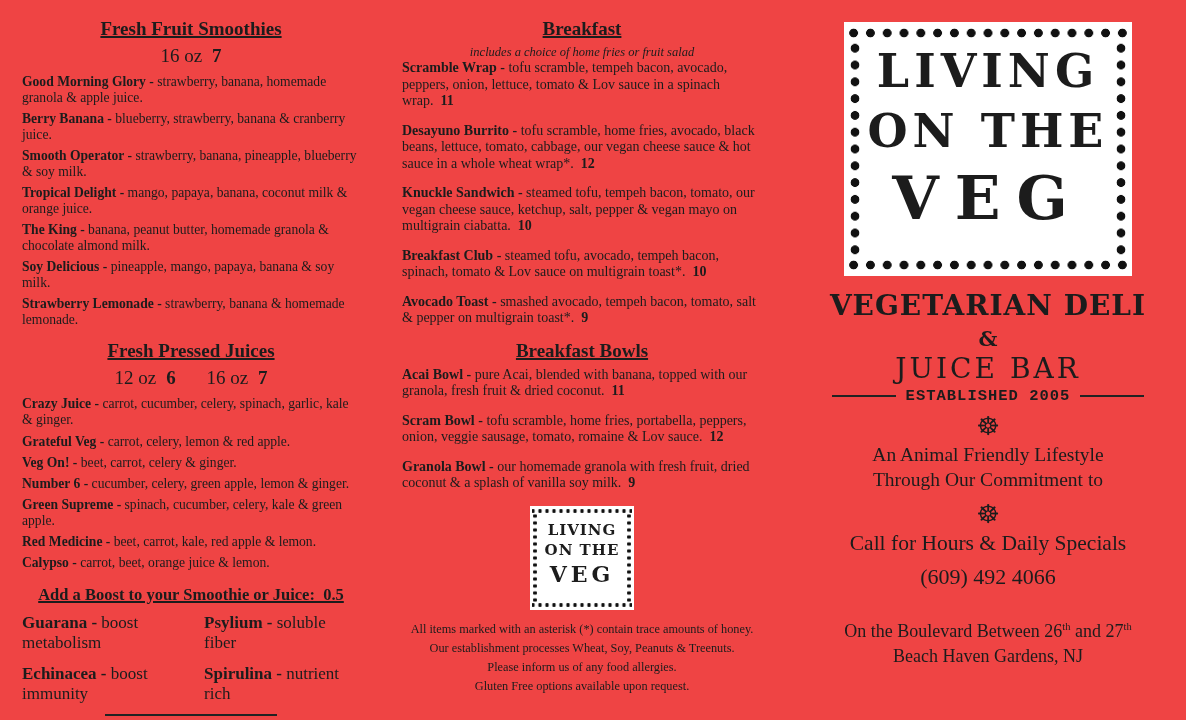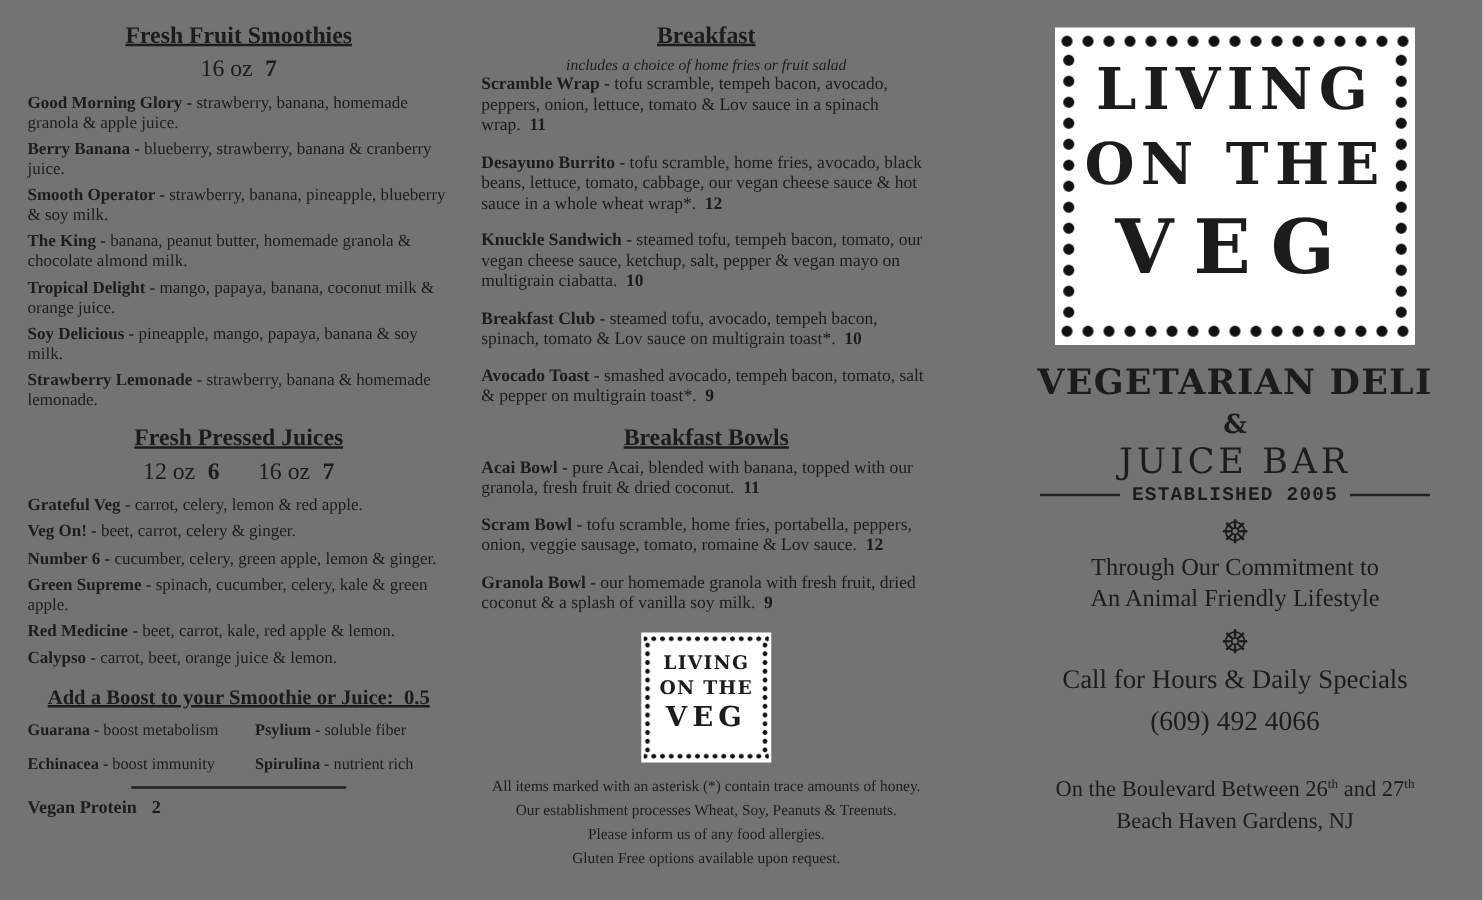--- a/index.html
+++ b/index.html
@@ -1,39 +1,39 @@
 <!DOCTYPE html>
 <html><head>
 <meta charset="utf-8">
 <style>
   html,body{margin:0;padding:0;background:#fff;}
-  .page{position:relative;width:1186px;height:720px;background:#737373;color:#1c1c1c;
+  .page{position:relative;width:1186px;height:720px;background:#ef4444;color:#1c1c1c;
         font-family:"Liberation Serif","DejaVu Serif",serif;overflow:hidden;}
   .col{position:absolute;top:18px;}
   .col-left{left:22px;width:338px;}
-  .col-mid{left:385px;width:360px;}
+  .col-mid{left:402px;width:360px;}
   .col-right{left:826px;top:22px;width:324px;text-align:center;}
 
   h2.sec-title{margin:12px 0 5px;text-align:center;font-size:19px;font-weight:700;
                text-decoration:underline;text-decoration-thickness:2px;}
   h2.first{margin-top:0;}
   h2.boost-title{font-size:16.5px;white-space:pre-wrap;margin:14px 0 8px;}
 
   .sizes{text-align:center;font-size:19px;margin-bottom:7px;}
   .size-pair{margin:0 13px;}
   .size-pair .sp{font-weight:700;margin-left:10px;}
 
   p.mi{margin:0 0 5px;line-height:1.18;font-size:13.6px;text-align:left;}
   .mi-name{font-weight:700;}
   .mi-price{font-weight:700;margin-left:7px;}
   .col-mid p.mi{margin-bottom:13px;font-size:14px;}
 
   .subtitle{text-align:center;font-size:12.5px;margin:0 0 0;font-style:italic;}
 
-  .boost-grid{display:grid;grid-template-columns:182px 1fr;row-gap:11px;font-size:13px;text-align:left;}
+  .boost-grid{display:grid;grid-template-columns:182px 1fr;row-gap:11px;font-size:17px;text-align:left;}
   .boost-item b{font-weight:700;}
   .boost-divider{width:172px;border-top:2px solid #222;margin:10px auto 7px;}
   .vegan-protein{text-align:left;font-weight:700;font-size:14.5px;margin:0;}
   .vegan-protein .vp-price{margin-left:12px;}
 
   .footnotes{text-align:center;font-size:12.3px;line-height:1.55;margin-top:6px;}
 
   
   .dot-frame{position:relative;box-sizing:border-box;background:#fff;}
   .dot-frame .d{position:absolute;}
@@ -78,38 +78,39 @@
       <div class="sizes">
   <span class="size-pair"><span class="size">16 oz</span><span class="sp">7</span></span>
 </div>
       <div>
   <p class="mi"><b class="mi-name">Good Morning Glory -</b> <span class="mi-desc">strawberry, banana, homemade granola &amp; apple juice.</span><b class="mi-price"></b></p>
 
   <p class="mi"><b class="mi-name">Berry Banana -</b> <span class="mi-desc">blueberry, strawberry, banana &amp; cranberry juice.</span><b class="mi-price"></b></p>
 
   <p class="mi"><b class="mi-name">Smooth Operator -</b> <span class="mi-desc">strawberry, banana, pineapple, blueberry &amp; soy milk.</span><b class="mi-price"></b></p>
 
+  <p class="mi"><b class="mi-name">Tropical Delight -</b> <span class="mi-desc">mango, papaya, banana, coconut milk &amp; orange juice.</span><b class="mi-price"></b></p>
+
   <p class="mi"><b class="mi-name">The King -</b> <span class="mi-desc">banana, peanut butter, homemade granola &amp; chocolate almond milk.</span><b class="mi-price"></b></p>
-
-  <p class="mi"><b class="mi-name">Tropical Delight -</b> <span class="mi-desc">mango, papaya, banana, coconut milk &amp; orange juice.</span><b class="mi-price"></b></p>
 
   <p class="mi"><b class="mi-name">Soy Delicious -</b> <span class="mi-desc">pineapple, mango, papaya, banana &amp; soy milk.</span><b class="mi-price"></b></p>
 
   <p class="mi"><b class="mi-name">Strawberry Lemonade -</b> <span class="mi-desc">strawberry, banana &amp; homemade lemonade.</span><b class="mi-price"></b></p>
 </div>
     </section>
 
     <section>
       <h2 class="sec-title">Fresh Pressed Juices</h2>
       <div class="sizes">
   <span class="size-pair"><span class="size">12 oz</span><span class="sp">6</span></span>
 
   <span class="size-pair"><span class="size">16 oz</span><span class="sp">7</span></span>
 </div>
       <div>
+  <p class="mi"><b class="mi-name">Crazy Juice -</b> <span class="mi-desc">carrot, cucumber, celery, spinach, garlic, kale &amp; ginger.</span><b class="mi-price"></b></p>
 
   <p class="mi"><b class="mi-name">Grateful Veg -</b> <span class="mi-desc">carrot, celery, lemon &amp; red apple.</span><b class="mi-price"></b></p>
 
   <p class="mi"><b class="mi-name">Veg On! -</b> <span class="mi-desc">beet, carrot, celery &amp; ginger.</span><b class="mi-price"></b></p>
 
   <p class="mi"><b class="mi-name">Number 6 -</b> <span class="mi-desc">cucumber, celery, green apple, lemon &amp; ginger.</span><b class="mi-price"></b></p>
 
   <p class="mi"><b class="mi-name">Green Supreme -</b> <span class="mi-desc">spinach, cucumber, celery, kale &amp; green apple.</span><b class="mi-price"></b></p>
 
   <p class="mi"><b class="mi-name">Red Medicine -</b> <span class="mi-desc">beet, carrot, kale, red apple &amp; lemon.</span><b class="mi-price"></b></p>
@@ -209,23 +210,23 @@
     <div class="est-row">
       <span class="est-line"></span>
       <span class="est-text">ESTABLISHED 2005</span>
       <span class="est-line"></span>
     </div>
 
     <div class="wheel">☸</div>
 
     <div class="dedication">
 
+  <div class="line">An Animal Friendly Lifestyle</div>
+
   <div class="line">Through Our Commitment to</div>
-
-  <div class="line">An Animal Friendly Lifestyle</div>
 </div>
 
     <div class="wheel">☸</div>
 
     <div class="call-line">Call for Hours &amp; Daily Specials</div>
     <div class="phone">(609) 492 4066</div>
 
     <div class="address">
       <div><span>On the Boulevard Between 26</span><sup>th</sup><span> and 27</span><sup>th</sup></div>
       <div>Beach Haven Gardens, NJ</div>

